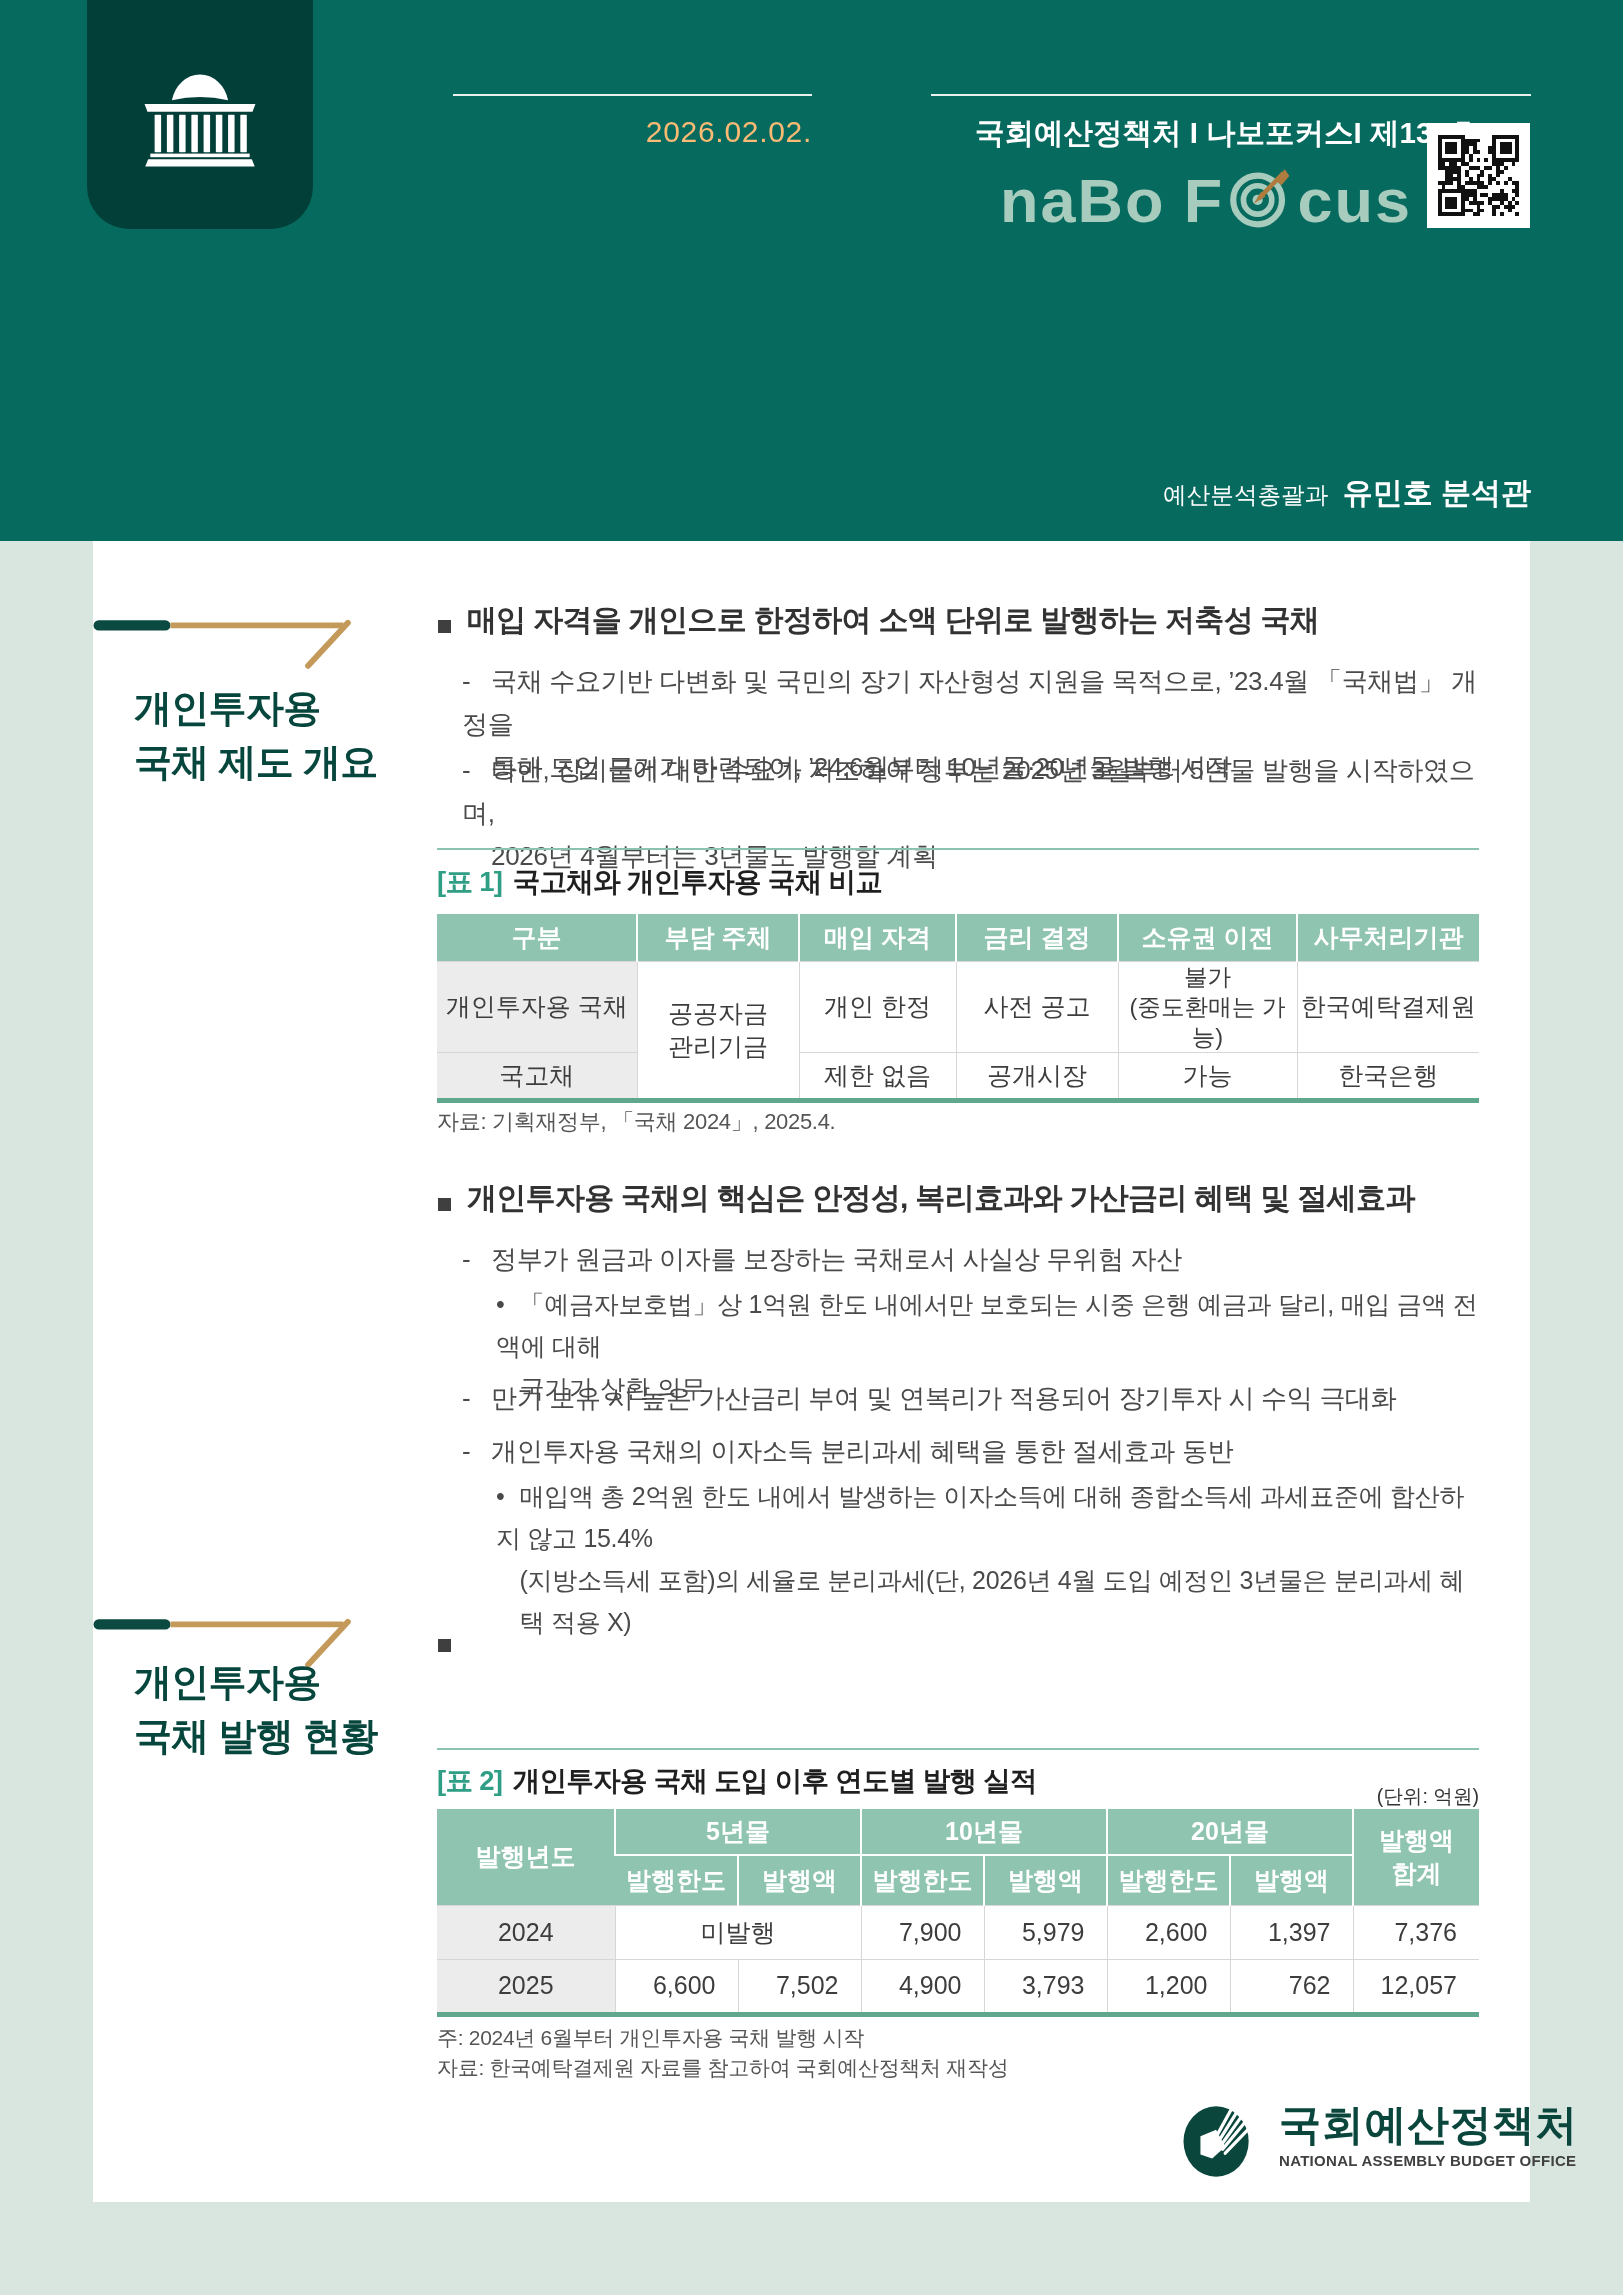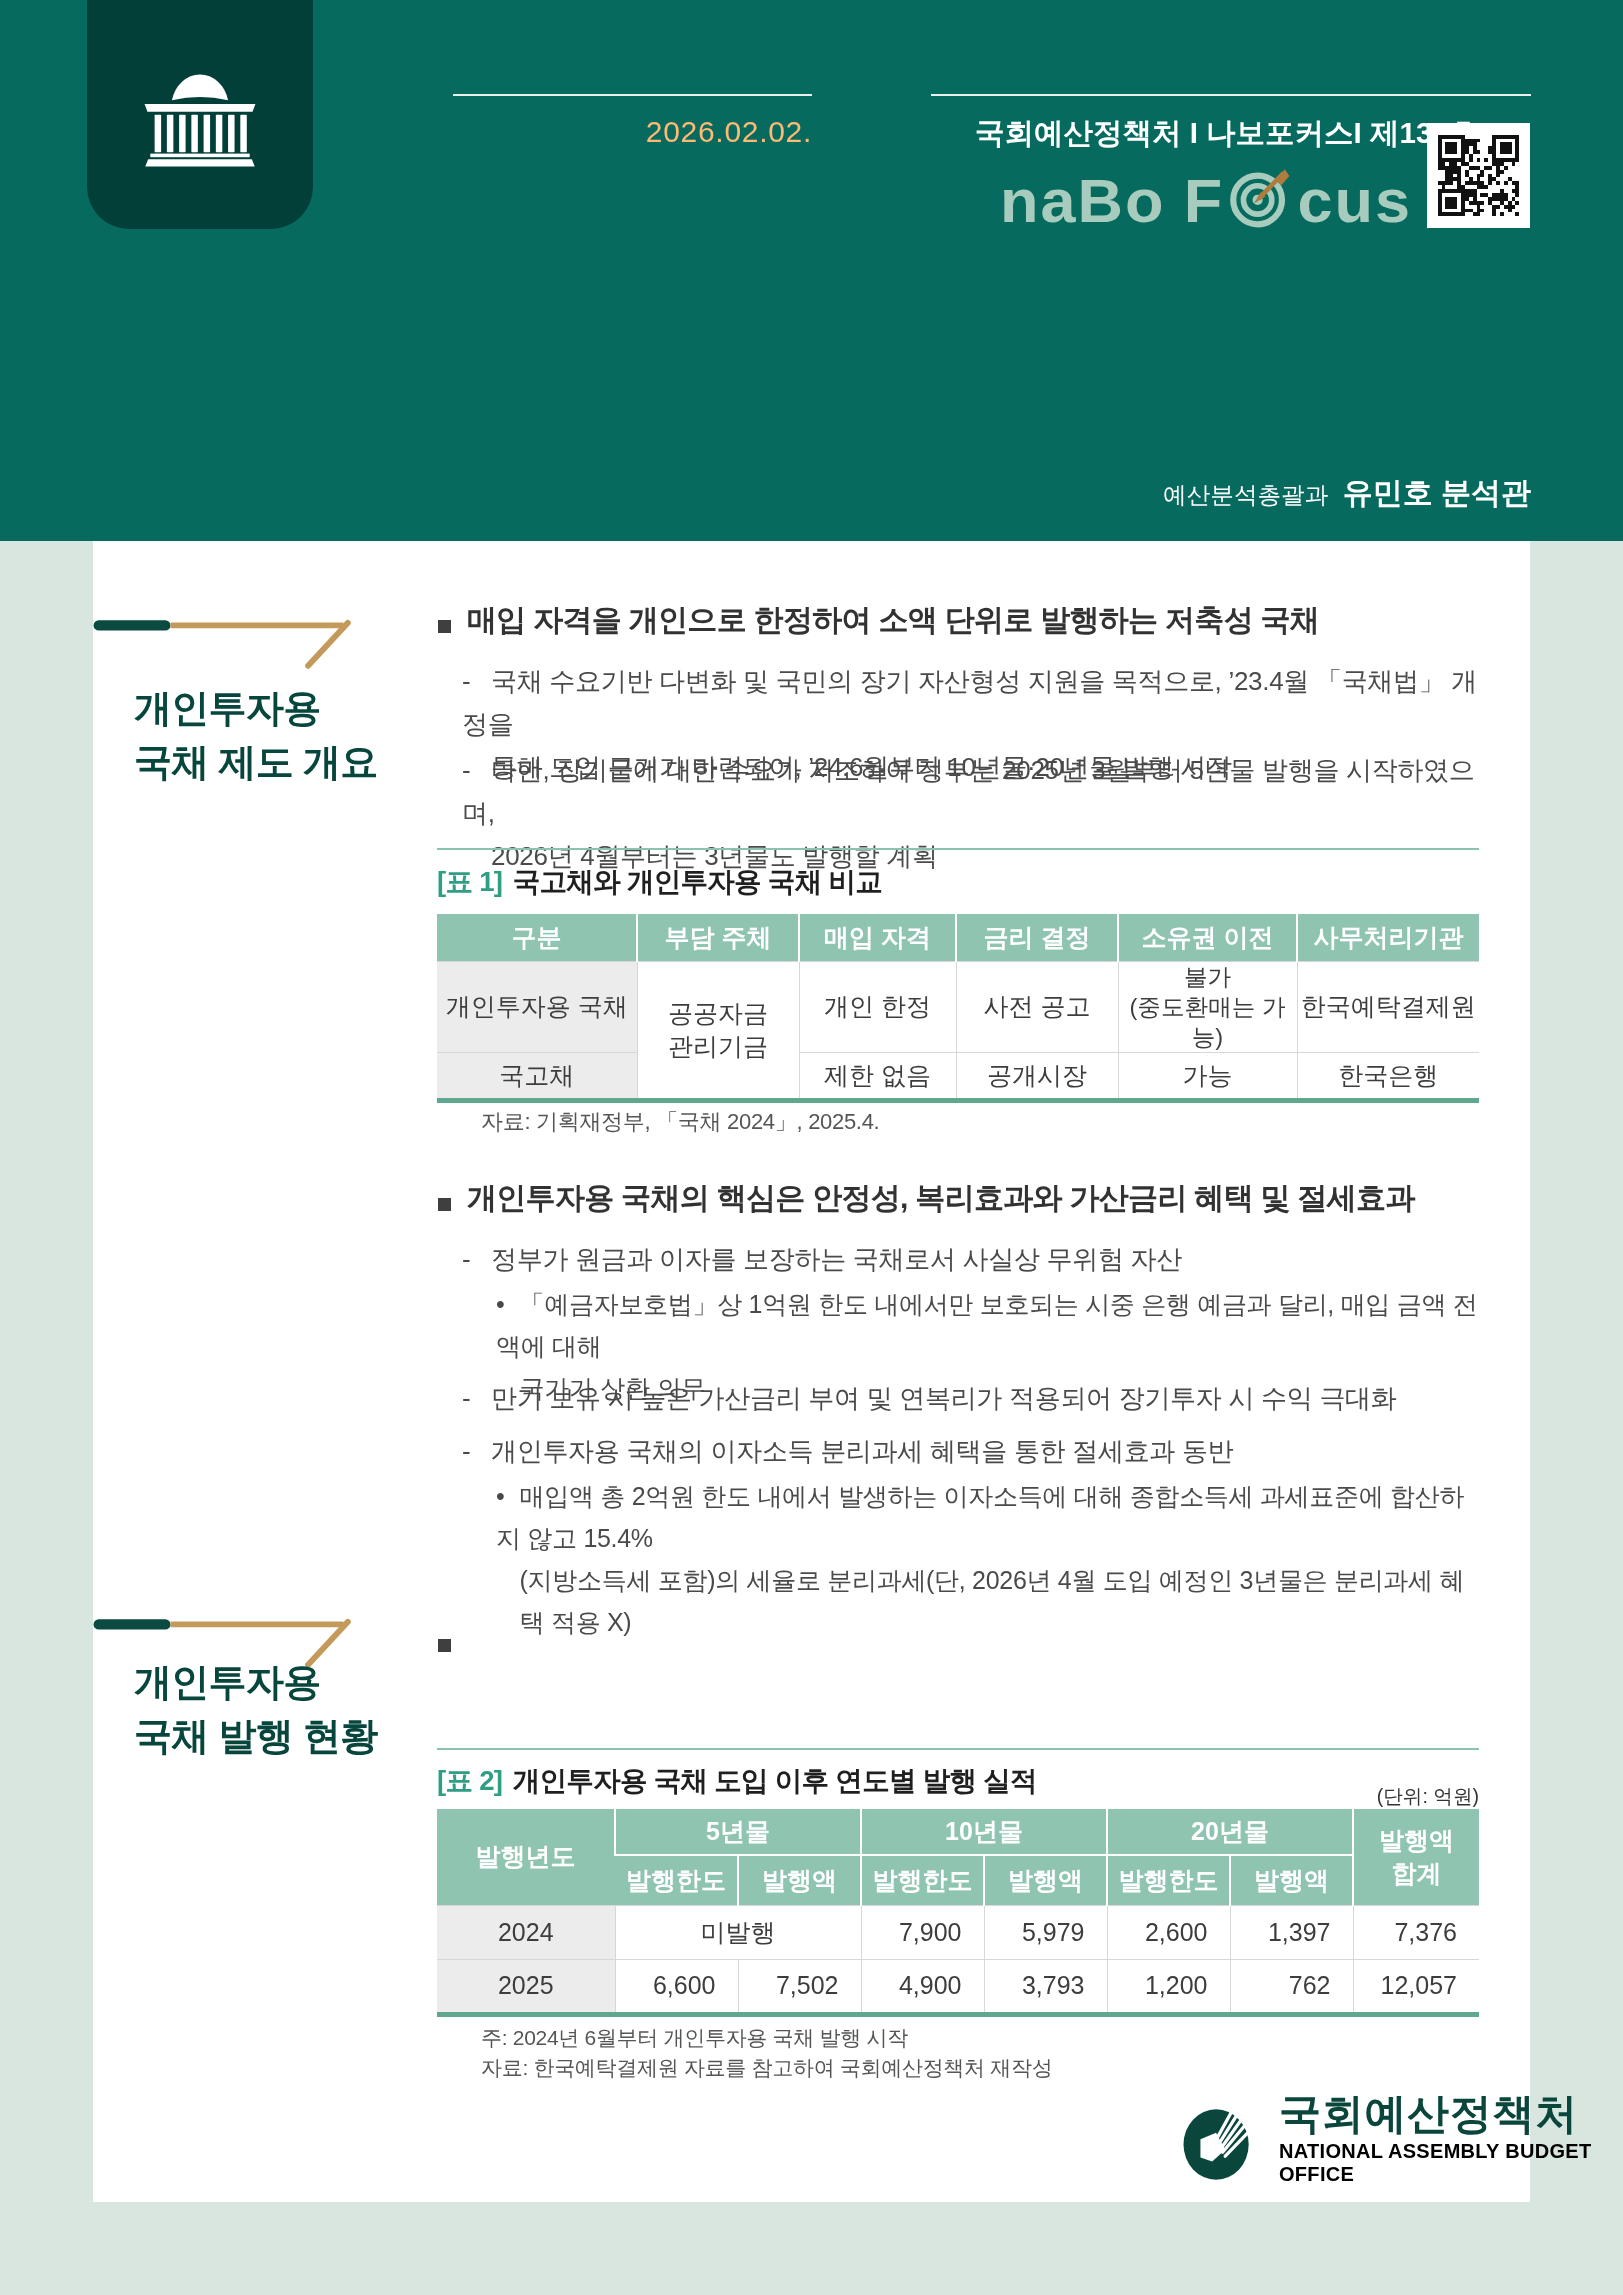--- a/index.html
+++ b/index.html
@@ -42,40 +42,40 @@
   .dash-item .dash{display:inline-block;width:29px;}
   .dash-item .l2{padding-left:29px;}
   .dot-item{position:absolute;left:496px;width:988px;font-size:25px;color:#4a4a4a;
             line-height:42px;letter-spacing:-0.3px;}
   .dot-item .dot{display:inline-block;width:23.6px;}
   .dot-item .l2{padding-left:23.6px;}
   .rule{position:absolute;left:437px;width:1042px;height:2px;background:#8cc3af;}
   .cap{position:absolute;left:437px;font-size:27.5px;font-weight:800;color:#1f1f1f;letter-spacing:-0.7px;}
   .cap .tag{color:#2f9e85;margin-right:10.5px;}
   .unit{position:absolute;left:1217px;width:262px;text-align:right;font-size:19.6px;color:#333333;}
-  .src{position:absolute;left:437px;font-size:22px;color:#555555;letter-spacing:-0.3px;margin-left:44px;}
+  .src{position:absolute;left:437px;font-size:22px;color:#555555;letter-spacing:-0.3px;}
   
   table{border-collapse:collapse;table-layout:fixed;position:absolute;left:437px;width:1042px;
         font-size:25px;color:#3d3d3d;border-bottom:5.2px solid #5fa88e;}
   thead th{background:#8fc4b0;color:#ffffff;font-weight:700;border-left:2px solid #ffffff;
            border-top:none;padding:4px;}
   thead tr+tr th{border-top:2px solid #ffffff;}
   thead th:first-child{border-left:none;}
   tbody td{background:#ffffff;border:1.3px solid #d7d7d7;text-align:center;padding:0;}
   tbody td.rowlabel{background:#ececec;}
   tbody tr td:first-child{border-left:none;}
   tbody tr td:last-child{border-right:none;}
   tbody tr:last-child td{border-bottom:none;}
   .small2{font-size:23.6px;line-height:30px;}
   td.num{text-align:right;padding-right:22px;}
   
   .nabo-footer{position:absolute;left:1178px;top:2092px;display:flex;align-items:center;}
   .nabo-footer .txt{margin-left:17px;}
   .org-kr{font-size:42px;font-weight:800;color:#0a463c;letter-spacing:0.7px;line-height:43px;}
-  .org-en{font-size:20px;font-weight:700;color:#000000;letter-spacing:0.3px;margin-top:5.2px;}
+  .org-en{font-size:15px;font-weight:700;color:#404040;letter-spacing:0.3px;margin-top:5.2px;}
 </style>
 </head>
 <body>
 
 <div class="page">
 
   <div class="header">
     <div class="logo-box">
       <span>
         <svg width="144" height="108" viewBox="0 0 200 150">

